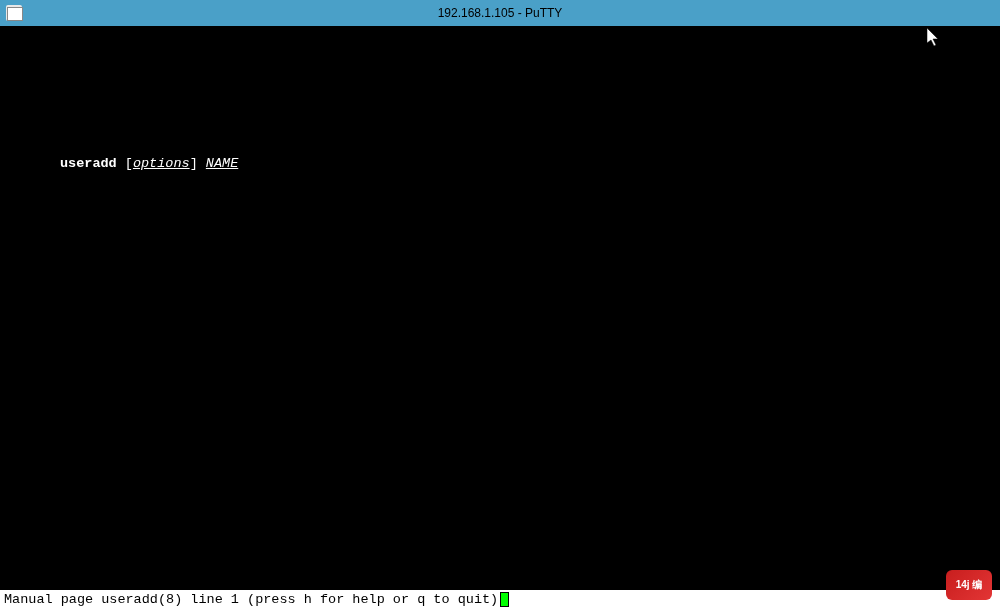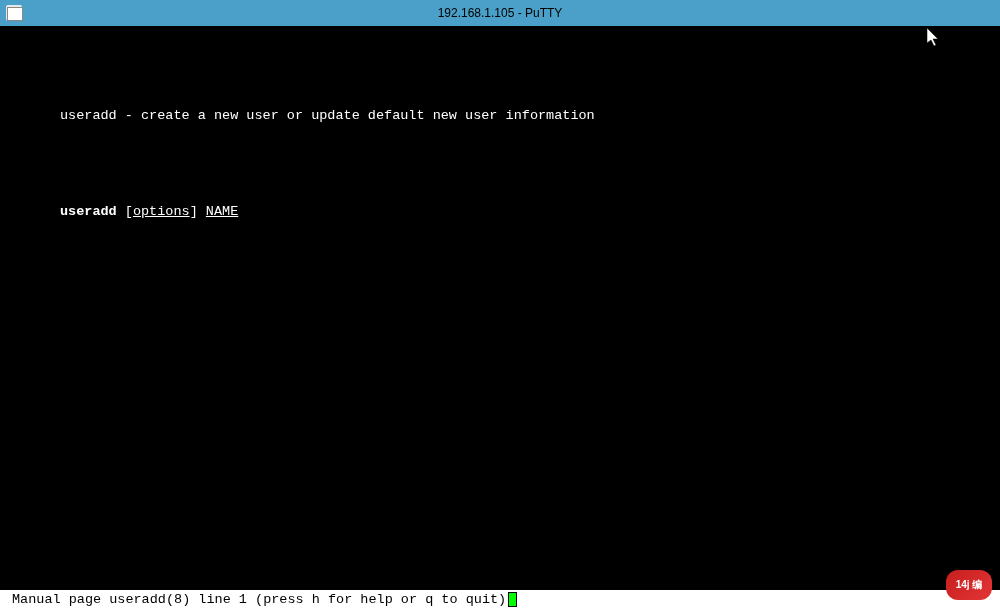--- a/index.html
+++ b/index.html
@@ -65,50 +65,50 @@
     padding: 2px 4px;
     line-height: 16px;
     white-space: pre;
     overflow: hidden;
   }
   .hdr-row {
     display: flex;
     justify-content: space-between;
   }
   .bold { font-weight: bold; }
-  .ul { text-decoration: underline; }
+  .ul { text-decoration: underline; font-style: italic; }
   .indent1 { margin-left: 56px; }
   .statusbar {
     position: absolute;
     bottom: 0;
     left: 0;
     right: 0;
     height: 18px;
     background: #fff;
     color: #000;
     display: flex;
     align-items: center;
-    padding-left: 12px;
+    padding-left: 4px;
     font-size: 13.5px;
   }
   .status-cursor {
     display: inline-block;
     width: 9px;
     height: 15px;
     background: #00ff00;
     border: 1px solid #000;
     margin-left: 2px;
   }
   .watermark {
     position: absolute;
     bottom: 8px;
     right: 8px;
     width: 46px;
     height: 30px;
-    border-radius: 12px;
+    border-radius: 6px;
     z-index: 20;
     background: linear-gradient(135deg, #c81e1e 0%, #e33535 100%);
     color: #fff;
     display: flex;
     align-items: center;
     justify-content: center;
     font-family: Arial, sans-serif;
     font-size: 10px;
     font-weight: bold;
   }
@@ -122,21 +122,20 @@
 </div>
 
 <div class="cursor-arrow">
   <svg width="14" height="20" viewBox="0 0 14 20">
     <path d="M0 0 L0 15 L4 12 L7 18 L9 17 L6 11 L11 11 Z" fill="#fff" stroke="#000" stroke-width="0.5"></path>
   </svg>
 </div>
 
 <div class="terminal">
   <div>&nbsp;</div>
-  <div class="indent1">useradd - create a new user or update default new user information</div>
   <div>&nbsp;</div>
   <div class="indent1"><span class="bold">useradd</span><span> [</span><span class="ul">options</span><span>] </span><span class="ul">NAME</span></div>
   <div>&nbsp;</div>
   <div>&nbsp;</div>
   <div>&nbsp;</div>
   
   
   
   
   

